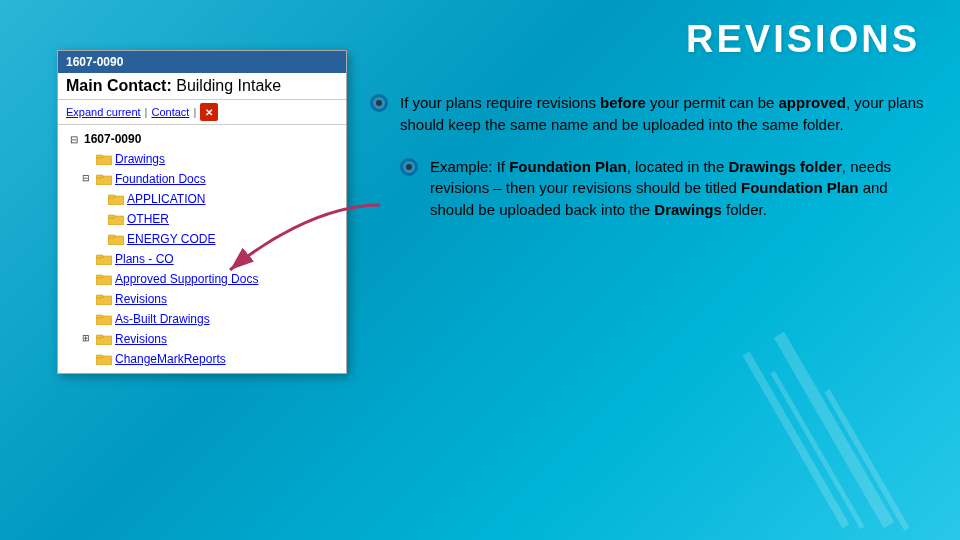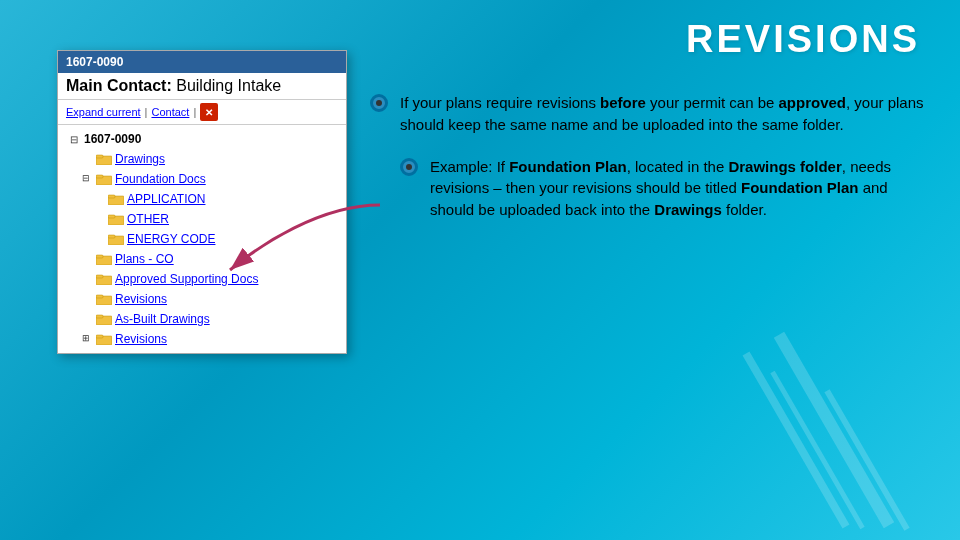--- a/index.html
+++ b/index.html
@@ -368,20 +368,30 @@
       <span class="indent"></span>
       <span class="indent"></span>
       <span class="expander" style="font-size:9px;">⊞</span>
       <svg class="folder-icon" viewBox="0 0 16 12">
         <rect x="0" y="3" width="16" height="9" rx="1" fill="#f0c040" stroke="#c09000" stroke-width="0.5"></rect>
         <rect x="0" y="2" width="7" height="3" rx="1" fill="#f0c040" stroke="#c09000" stroke-width="0.5"></rect>
       </svg>
       <a class="tree-label">Revisions</a>
     </div>
 
+    <div class="tree-item">
+      <span class="indent"></span>
+      <span class="indent"></span>
+      <span class="expander"></span>
+      <svg class="folder-icon" viewBox="0 0 16 12">
+        <rect x="0" y="3" width="16" height="9" rx="1" fill="#f0c040" stroke="#c09000" stroke-width="0.5"></rect>
+        <rect x="0" y="2" width="7" height="3" rx="1" fill="#f0c040" stroke="#c09000" stroke-width="0.5"></rect>
+      </svg>
+      <a class="tree-label">ChangeMarkReports</a>
+    </div>
 
   </div>
 </div>
 
 <svg style="position:absolute; left:220px; top:195px; width:170px; height:90px; overflow:visible;">
   <defs>
     <marker id="arrowhead" markerWidth="8" markerHeight="6" refX="8" refY="3" orient="auto">
       <polygon points="0 0, 8 3, 0 6" fill="#b03060"></polygon>
     </marker>
   </defs>

